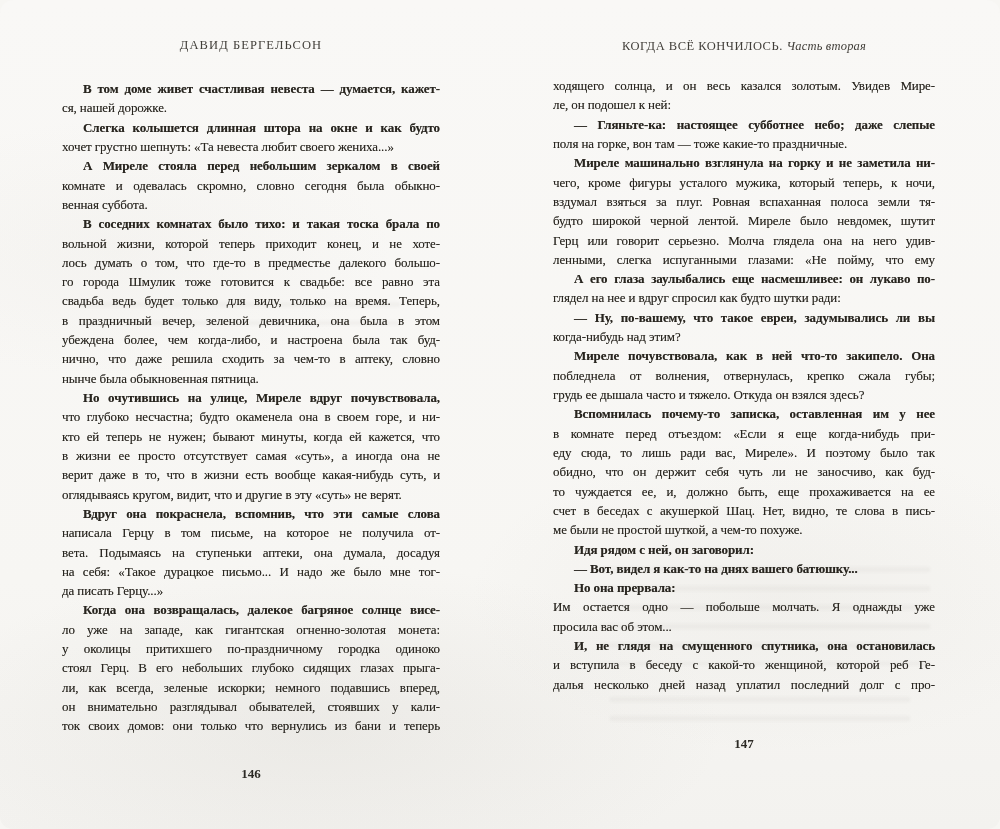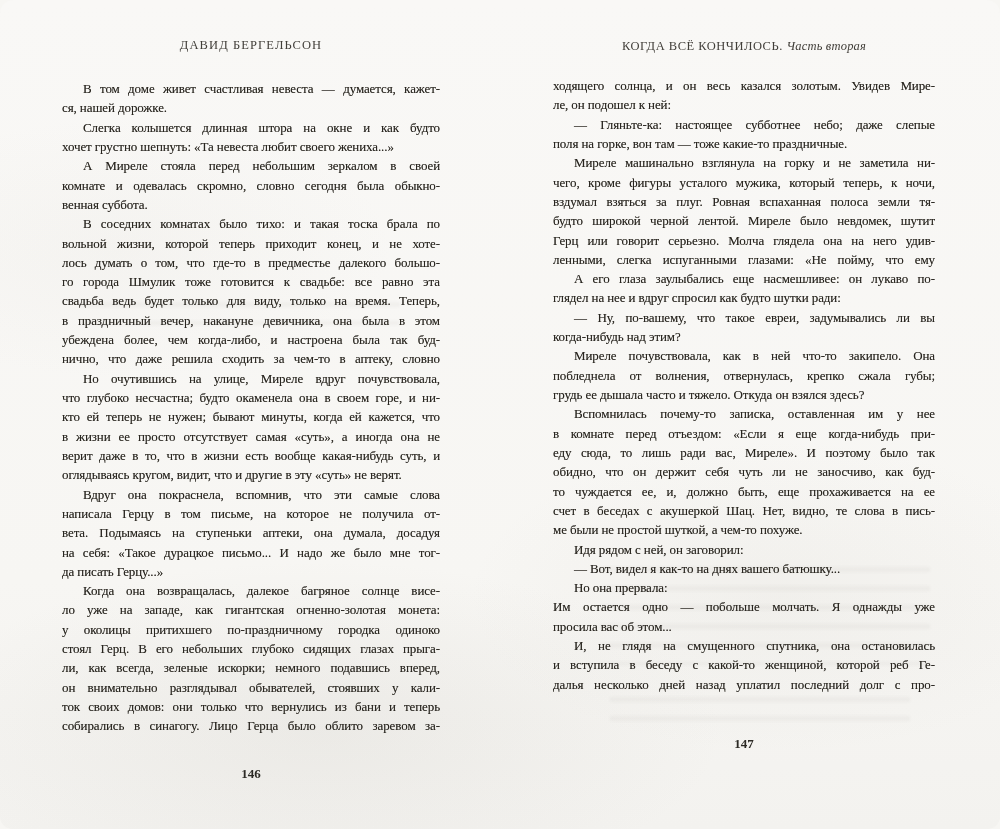--- a/index.html
+++ b/index.html
@@ -45,21 +45,21 @@
   .line {
     height: 19.32px;
     line-height: 19.32px;
     font-size: 13px;
     color: #28251f;
     letter-spacing: -0.1px;
     overflow: hidden;
     white-space: normal;
     text-shadow: 0 0 0.4px rgba(40,37,31,0.45);
   }
-  .line.ind { padding-left: 21px; }
+  .line.ind { padding-left: 21px; font-weight: bold; }
   .line.jst { text-align: justify; text-align-last: justify; }
 
   .page-number {
     position: absolute;
     width: 100%;
     text-align: center;
     font-size: 13px;
     font-weight: bold;
     color: #2c2a25;
   }
@@ -95,42 +95,42 @@
         <div class="line ind jst">Слегка колышется длинная штора на окне и как будто</div>
         <div class="line">хочет грустно шепнуть: «Та невеста любит своего жениха...»</div>
         <div class="line ind jst">А Миреле стояла перед небольшим зеркалом в своей</div>
         <div class="line jst">комнате и одевалась скромно, словно сегодня была обыкно-</div>
         <div class="line">венная суббота.</div>
         <div class="line ind jst">В соседних комнатах было тихо: и такая тоска брала по</div>
         <div class="line jst">вольной жизни, которой теперь приходит конец, и не хоте-</div>
         <div class="line jst">лось думать о том, что где-то в предместье далекого большо-</div>
         <div class="line jst">го города Шмулик тоже готовится к свадьбе: все равно эта</div>
         <div class="line jst">свадьба ведь будет только для виду, только на время. Теперь,</div>
-        <div class="line jst">в праздничный вечер, накануне девичника, она была в этом</div>
+        <div class="line jst">в праздничный вечер, зеленой девичника, она была в этом</div>
         <div class="line jst">убеждена более, чем когда-либо, и настроена была так буд-</div>
         <div class="line jst">нично, что даже решила сходить за чем-то в аптеку, словно</div>
+        <div class="line">нынче была обыкновенная пятница.</div>
         <div class="line ind jst">Но очутившись на улице, Миреле вдруг почувствовала,</div>
         <div class="line jst">что глубоко несчастна; будто окаменела она в своем горе, и ни-</div>
         <div class="line jst">кто ей теперь не нужен; бывают минуты, когда ей кажется, что</div>
         <div class="line jst">в жизни ее просто отсутствует самая «суть», а иногда она не</div>
         <div class="line jst">верит даже в то, что в жизни есть вообще какая-нибудь суть, и</div>
         <div class="line">оглядываясь кругом, видит, что и другие в эту «суть» не верят.</div>
         <div class="line ind jst">Вдруг она покраснела, вспомнив, что эти самые слова</div>
         <div class="line jst">написала Герцу в том письме, на которое не получила от-</div>
         <div class="line jst">вета. Подымаясь на ступеньки аптеки, она думала, досадуя</div>
         <div class="line jst">на себя: «Такое дурацкое письмо... И надо же было мне тог-</div>
         <div class="line">да писать Герцу...»</div>
         <div class="line ind jst">Когда она возвращалась, далекое багряное солнце висе-</div>
         <div class="line jst">ло уже на западе, как гигантская огненно-золотая монета:</div>
         <div class="line jst">у околицы притихшего по-праздничному городка одиноко</div>
         <div class="line jst">стоял Герц. В его небольших глубоко сидящих глазах прыга-</div>
         <div class="line jst">ли, как всегда, зеленые искорки; немного подавшись вперед,</div>
         <div class="line jst">он внимательно разглядывал обывателей, стоявших у кали-</div>
         <div class="line jst">ток своих домов: они только что вернулись из бани и теперь</div>
-        <div class="line jst">собирались в синагогу. Лицо Герца было облито заревом за-</div>
       </div>
     <div class="page-number">146</div>
   </div>
 
   <div class="page page-right">
     <div class="running-head">
       <span>КОГДА ВСЁ КОНЧИЛОСЬ.</span>
       <span class="it">Часть вторая</span>
     </div>
     <div class="text-block">

